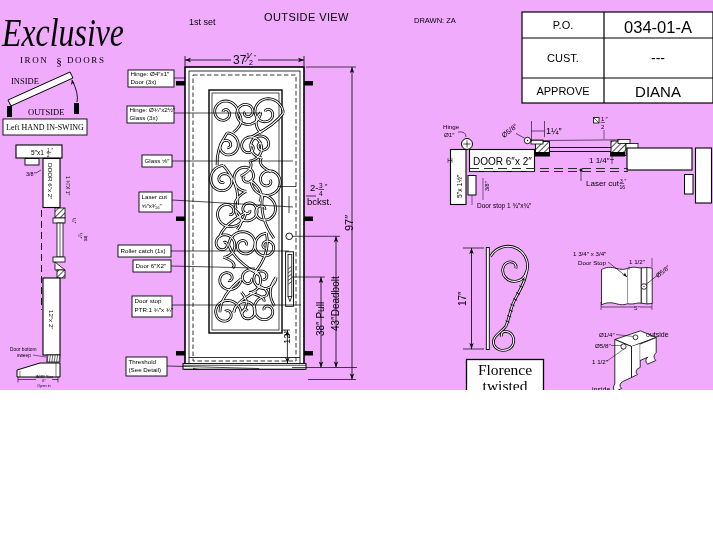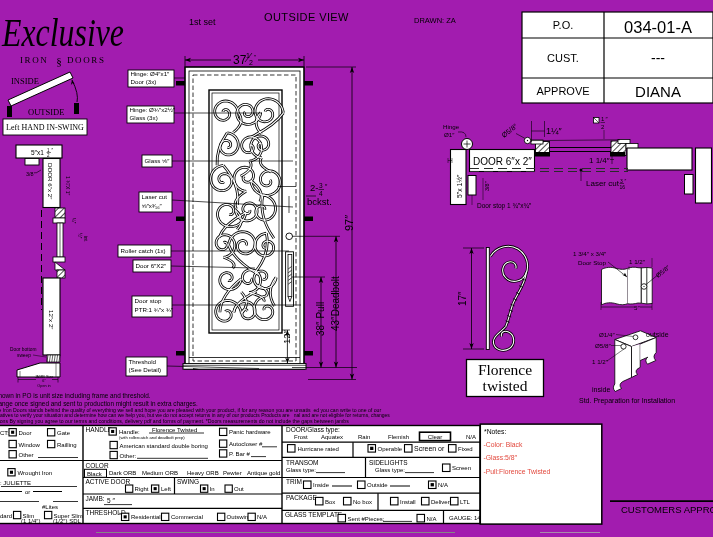--- a/index.html
+++ b/index.html
@@ -1,15 +1,15 @@
 <!DOCTYPE html>
 <html><head><meta charset="utf-8">
 <style>
 html,body{margin:0;padding:0;background:#fff;}
-#page{position:relative;width:713px;height:537px;background:#a21caf;overflow:hidden;
+#page{position:relative;width:713px;height:390px;background:#f0abfc;overflow:hidden;
 font-family:"Liberation Sans",sans-serif;}
 svg text{font-family:"Liberation Sans",sans-serif;fill:#000;}
 svg .ser{font-family:"Liberation Serif",serif;}
 </style></head><body>
 <div id="page">
 <svg width="713" height="537" viewBox="0 0 713 537">
 <defs>
 <pattern id="hatch" width="4" height="4" patternUnits="userSpaceOnUse" patternTransform="rotate(45)">
 <rect width="4" height="4" fill="#fff"></rect>
           <line x1="0" y1="0" x2="0" y2="4" stroke="#000" stroke-width="1.4"></line>

